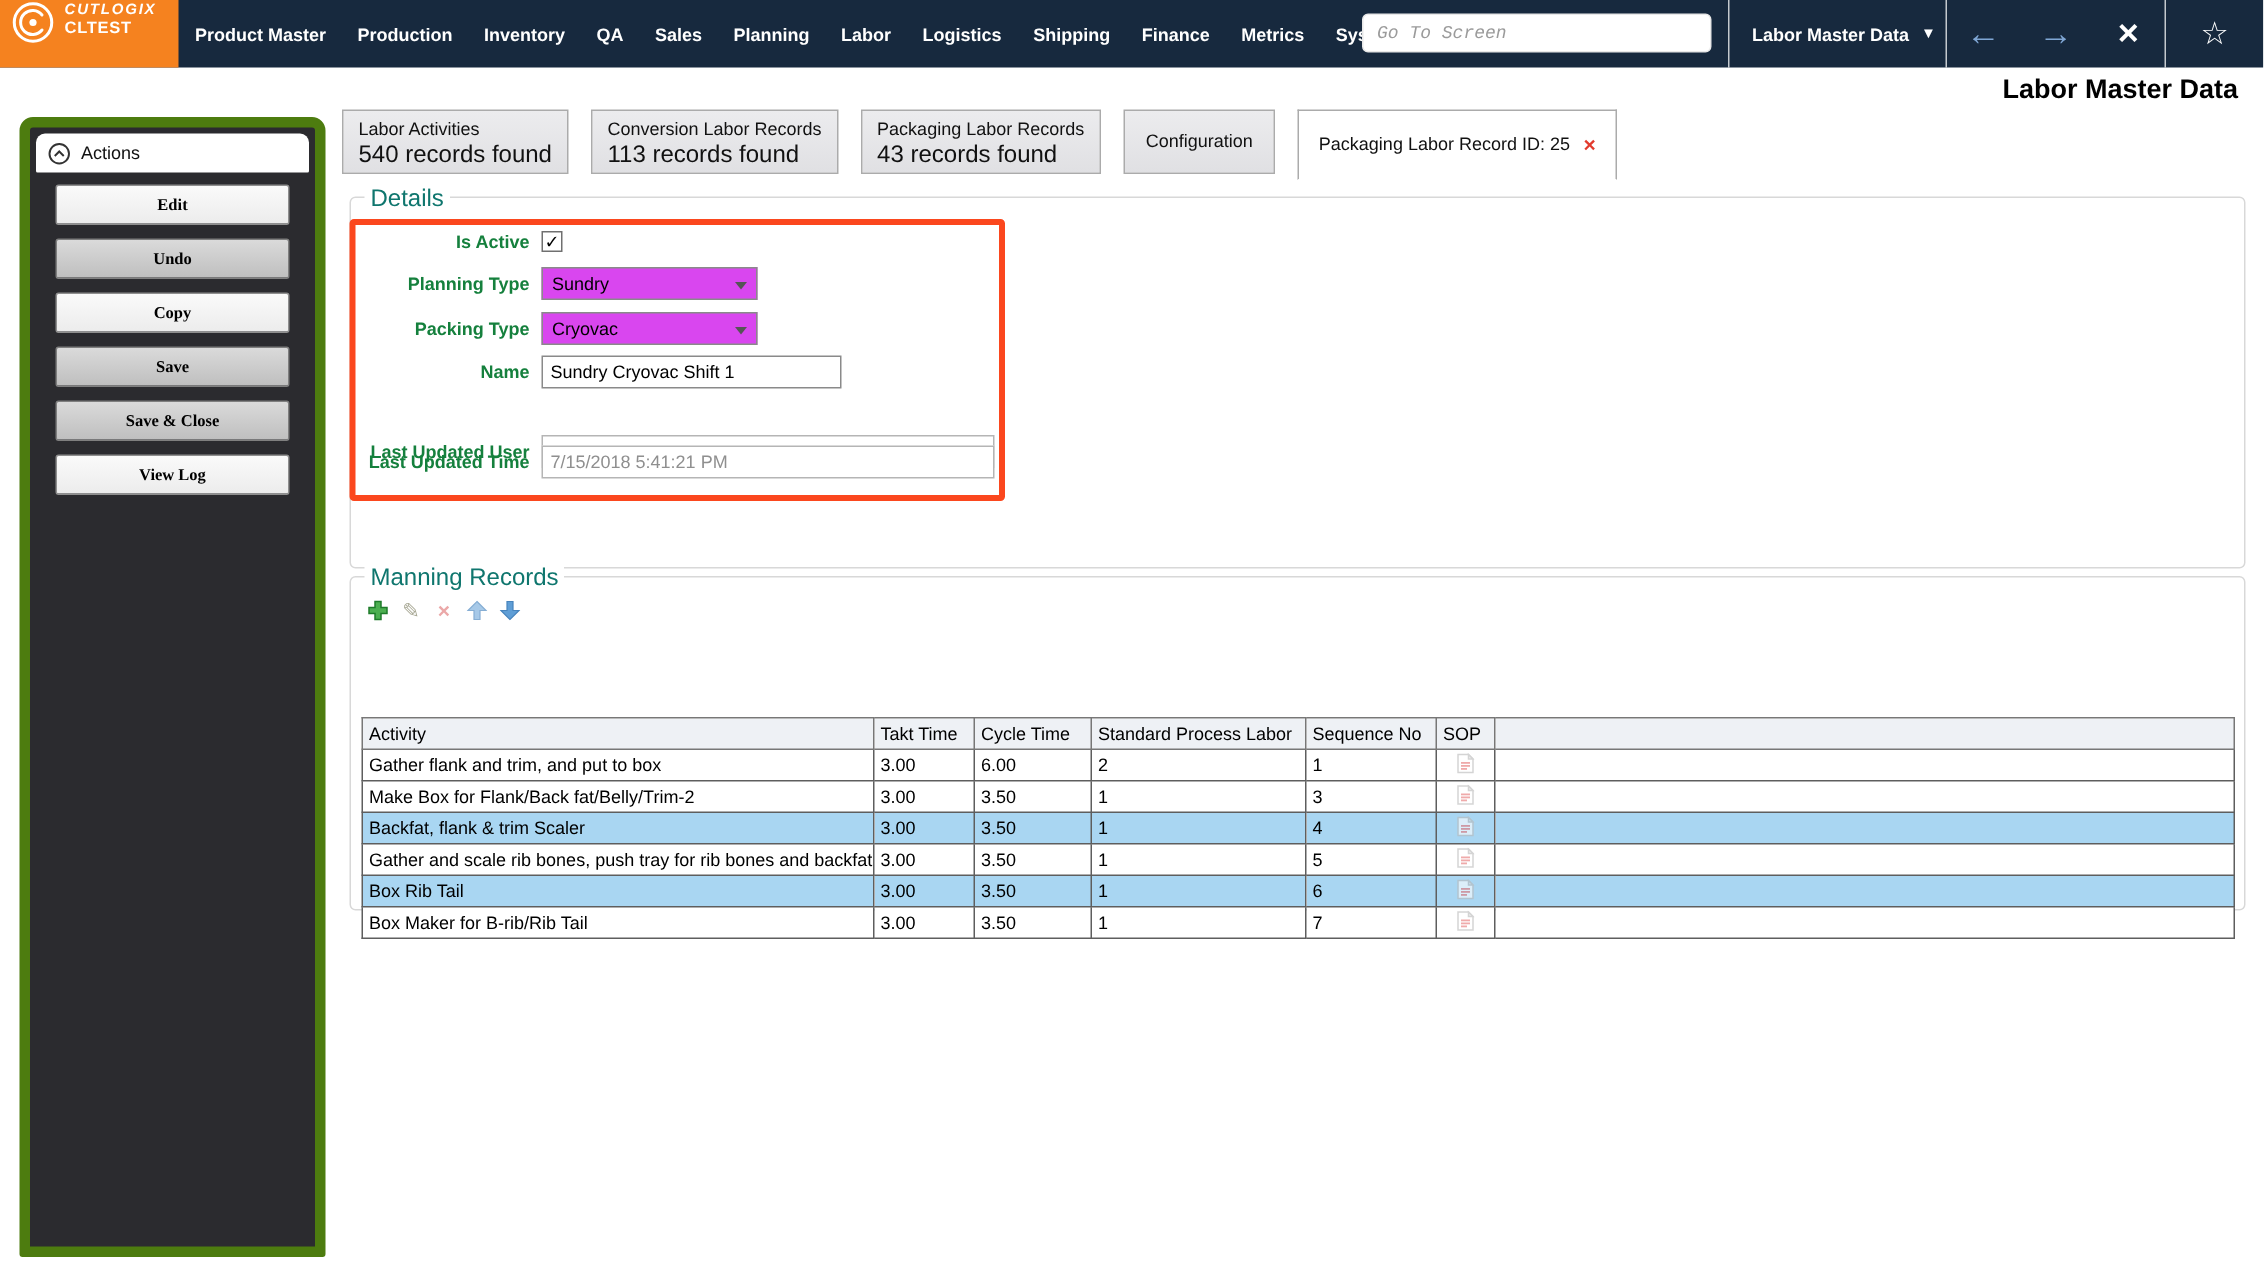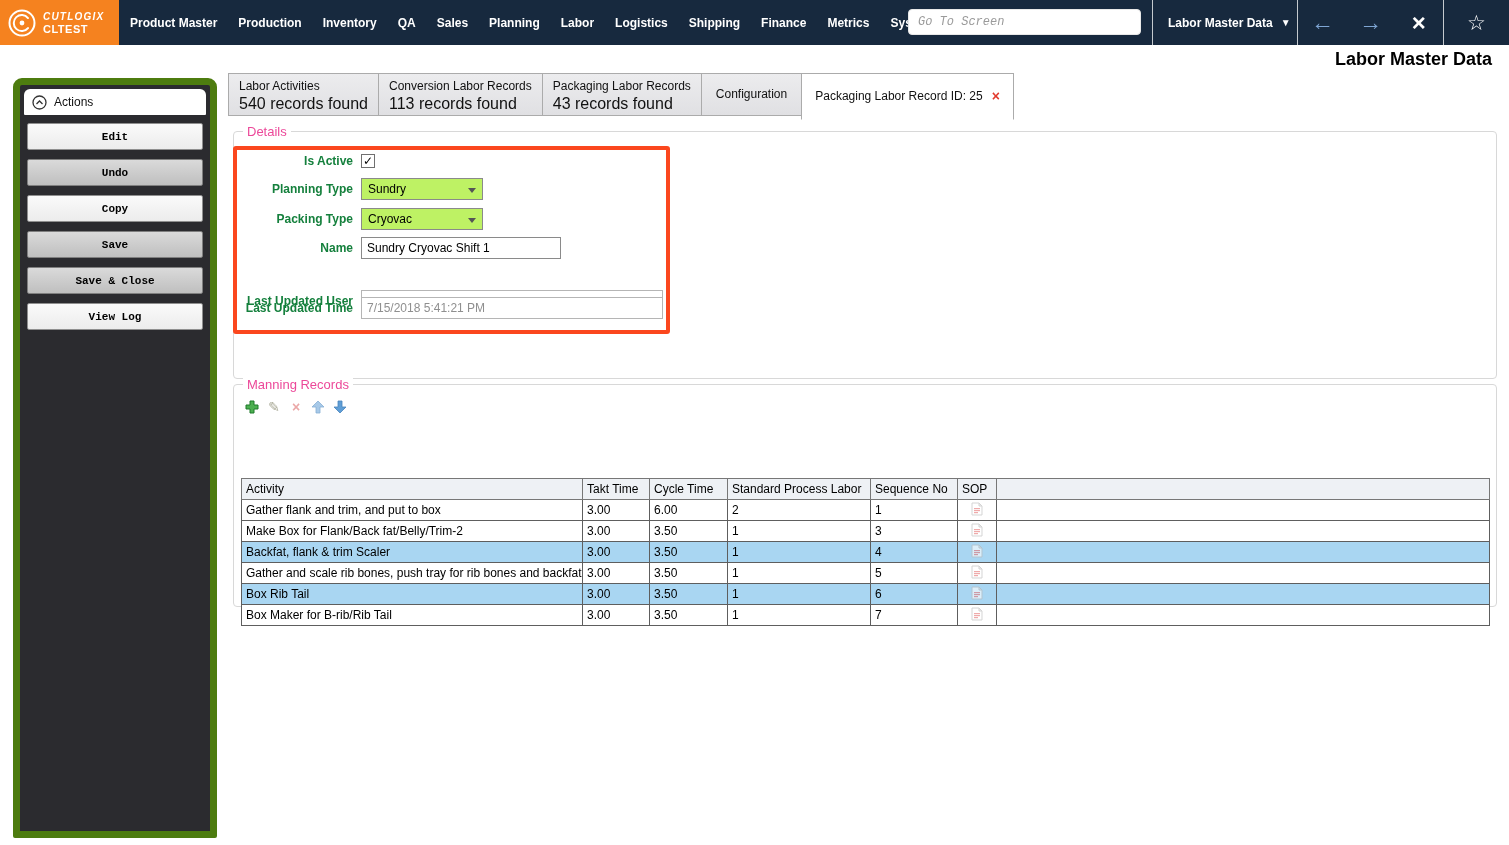--- a/index.html
+++ b/index.html
@@ -2,21 +2,21 @@
 <html><head>
 <meta charset="utf-8">
 <style>
   html,body{margin:0;padding:0;background:#fff;}
   .stage{position:relative;width:1509px;height:845px;background:#ffffff;overflow:hidden;
          font-family:"Liberation Sans","DejaVu Sans",sans-serif;color:#000;}
 
   
   .topbar{position:absolute;left:0;top:0;width:1509px;height:45px;background:#17293e;}
   .logo{position:absolute;left:0;top:0;width:119px;height:45px;background:#f5821f;
-        display:flex;align-items:center;padding-left:7px;box-sizing:border-box;gap:6px;cursor:pointer;}
+        display:flex;align-items:flex-start;padding-left:7px;box-sizing:border-box;gap:6px;cursor:pointer;}
   .logo-ic{flex:0 0 auto;}
   .logo-txt{display:flex;flex-direction:column;line-height:13px;}
   .logo-brand{color:#fff;font-weight:bold;font-size:10px;letter-spacing:1.2px;font-style:italic;}
   .logo-env{color:#fff;font-weight:bold;font-size:11px;letter-spacing:.5px;}
   .menu{position:absolute;left:127px;top:0;height:45px;display:flex;align-items:center;gap:15px;}
   .menu-item{color:#fff;font-size:12px;font-weight:bold;white-space:nowrap;cursor:pointer;padding:2px 3px;}
   .goto{position:absolute;left:908px;top:9px;width:233px;height:26px;box-sizing:border-box;
         border:1px solid #e8e8e8;border-radius:4px;padding:0 9px;font-size:12px;
         font-family:Liberation Mono, monospace;outline:none;}
   .goto::placeholder{color:#9b9b9b;font-style:italic;}
@@ -34,49 +34,49 @@
              align-items:center;justify-content:center;color:#fff;font-size:21px;cursor:pointer;}
 
   
   .page-title{position:absolute;top:49px;right:17px;font-size:18px;font-weight:bold;color:#000;}
 
   
   .actions-panel{position:absolute;left:13px;top:78px;width:204px;height:760px;box-sizing:border-box;
         background:#2b2b2f;border:7px solid #4d7c0f;border-radius:9px 9px 2px 2px;}
   .actions-header{margin:4px 4px 0 4px;height:26px;background:#fff;border-radius:6px 6px 1px 1px;
         display:flex;align-items:center;gap:7px;padding:0 8px;font-size:12px;color:#111;cursor:pointer;}
-  .abtn{display:block;width:176px;height:27px;margin:9px auto 0 auto;font-weight:bold;font-size:11px;
-        color:#000;border-radius:2px;cursor:pointer;font-family:Liberation Mono, monospace;}
+  .abtn{display:block;width:156px;height:27px;margin:9px auto 0 auto;font-weight:bold;font-size:11px;
+        color:#000;border-radius:2px;cursor:pointer;font-family:Liberation Serif, serif;}
   .abtn.light{background:linear-gradient(#fafafa,#ececec);border:1px solid #8f8f8f;}
   .abtn.dark{background:linear-gradient(#dadada,#bfbfbf);border:1px solid #7f7f7f;}
   .abtn:first-of-type{margin-top:8px;}
 
   
-  .tabs{position:absolute;left:228px;top:73px;display:flex;align-items:flex-start;}
+  .tabs{position:absolute;left:228px;top:73px;display:flex;align-items:flex-start;gap:16px;}
   .tab{background:linear-gradient(#ececee,#e0e0e3);border:1px solid #ababab;box-sizing:border-box;
        height:43px;padding:4px 10px;font-size:12px;line-height:17px;color:#111;cursor:pointer;margin-left:-1px;}
   .tab:first-child{margin-left:0;}
   .tab .tab-sub{font-size:16px;color:#111;}
   .tab.single{display:flex;align-items:center;padding:0 14px;}
   .tab.active{background:#fff;height:47px;display:flex;align-items:center;gap:9px;padding:0 13px;
        border-bottom:1px solid #fff;position:relative;z-index:2;}
   .tab-close{color:#e23b2e;font-weight:bold;font-size:14px;cursor:pointer;}
 
   
   .groupbox{position:absolute;border:1px solid #d8d8d8;border-radius:4px;background:transparent;}
   .gb-details{left:233px;top:131px;width:1262px;height:246px;}
   .gb-manning{left:233px;top:384px;width:1262px;height:221px;}
-  .legend{position:absolute;top:-8px;left:9px;background:#fff;padding:0 4px;font-size:13px;color:#ec4899;}
+  .legend{position:absolute;top:-8px;left:9px;background:#fff;padding:0 4px;font-size:16px;color:#0f766e;}
 
   
   .frow{position:absolute;left:5px;height:24px;display:flex;align-items:center;}
   .flabel{width:114px;text-align:right;padding-right:8px;font-weight:bold;font-size:12px;color:#15803d;white-space:nowrap;}
   .chk{width:14px;height:14px;box-sizing:border-box;border:1px solid #707070;background:#fff;
        display:flex;align-items:center;justify-content:center;font-size:12px;line-height:1;cursor:pointer;}
-  .combo{position:relative;width:122px;height:22px;box-sizing:border-box;background:#bef264;
+  .combo{position:relative;width:144px;height:22px;box-sizing:border-box;background:#d946ef;
        border:1px solid #8a8a8a;display:flex;align-items:center;padding-left:6px;font-size:12px;cursor:pointer;}
   .combo .tri{position:absolute;right:6px;top:9px;width:0;height:0;border-left:4px solid transparent;
        border-right:4px solid transparent;border-top:5px solid #555;}
   .tinput{height:22px;box-sizing:border-box;border:1px solid #8a8a8a;padding:0 5px;font-size:12px;
        font-family:"Liberation Sans","DejaVu Sans",sans-serif;outline:none;background:#fff;}
   .tinput.w200{width:200px;}
   .tinput.w300{width:302px;}
   .tinput.muted{color:#8f8f8f;border-color:#b5b5b5;}
   .tinput.plain{border-color:#b5b5b5;}
 

